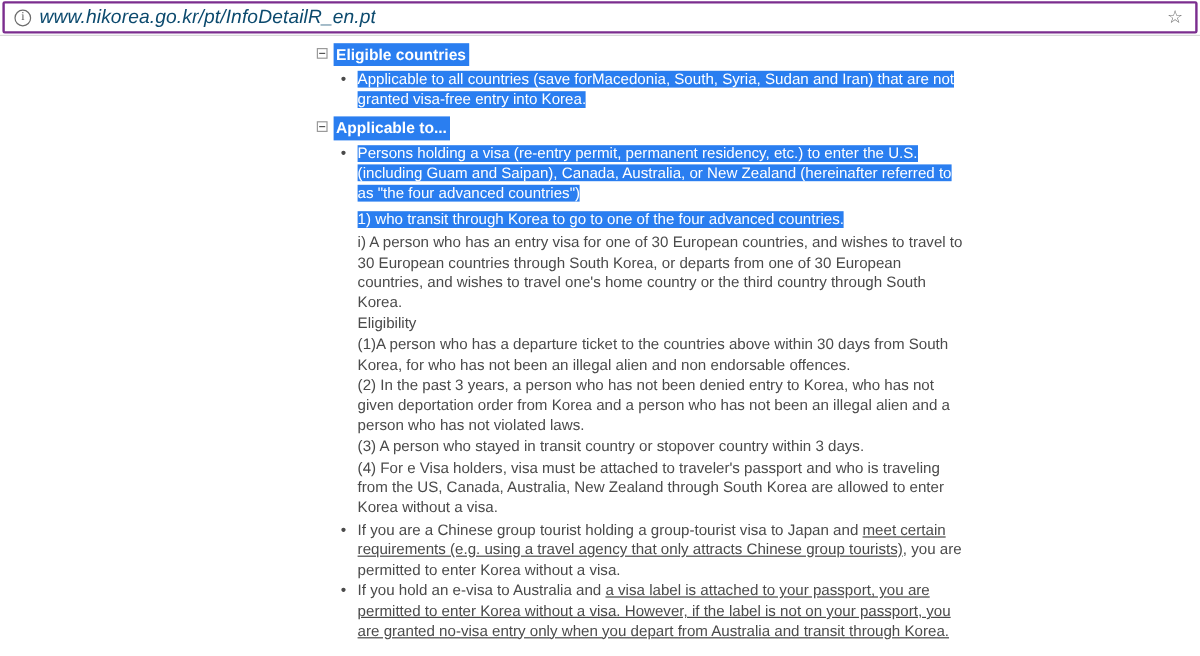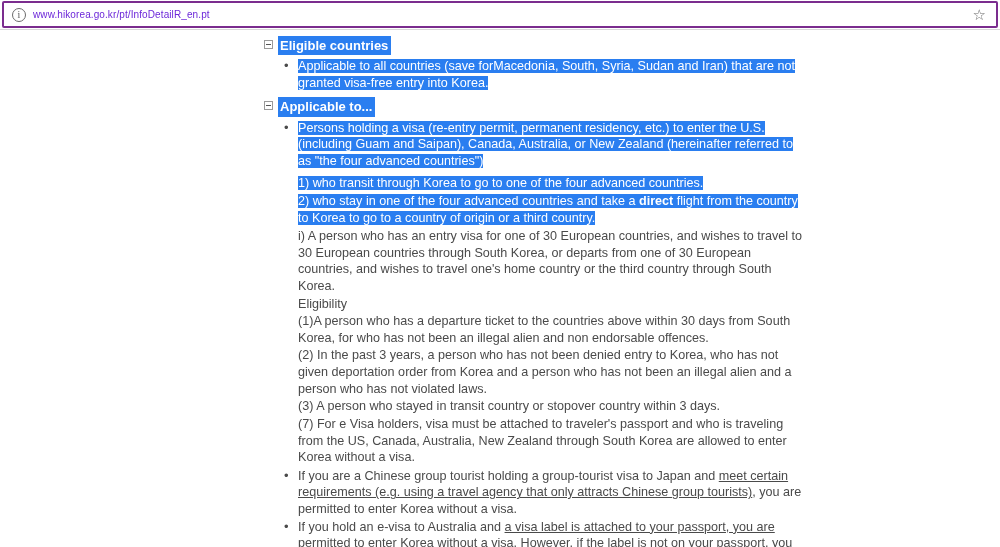--- a/index.html
+++ b/index.html
@@ -39,25 +39,26 @@
     border-radius: 50%;
     color: #5a5a5a;
     font-size: 10px;
     line-height: 12px;
     text-align: center;
     font-family: "Liberation Serif", serif;
     margin-right: 7px;
     flex: 0 0 auto;
   }
   .url-text {
-    font-size: 10px;
-    color: #6d28d9;
+    font-size: 16px;
+    color: #0c4a6e;
     letter-spacing: 0.1px;
     white-space: nowrap;
     overflow: hidden;
+    font-style: italic;
   }
   .star-icon {
     margin-left: auto;
     color: #6d6d6d;
     font-size: 15px;
     line-height: 1;
     padding-right: 2px;
   }
 
   
@@ -177,32 +178,29 @@
 
     <ul class="bullets">
       <li>
         <span class="sel">Persons holding a visa (re-entry permit, permanent residency, etc.) to enter the U.S. (including Guam and Saipan), Canada, Australia, or New Zealand (hereinafter referred to as "the four advanced countries")</span>
       </li>
     </ul>
     <div class="plain-block">
       <p>
         <span class="sel">1) who transit through Korea to go to one of the four advanced countries.</span>
       </p>
-      <p>
-        <span class="sel">2) who stay in one of the four advanced countries and take a </span><span class="sel sel-strong">direct</span><span class="sel"> flight from the country to Korea to go to a country of origin or a third country.</span>
-      </p>
     </div>
 
     <div class="plain-block">
       <p>i) A person who has an entry visa for one of 30 European countries, and wishes to travel to 30 European countries through South Korea, or departs from one of 30 European countries, and wishes to travel one's home country or the third country through South Korea.</p>
       <p>Eligibility</p>
       <p>(1)A person who has a departure ticket to the countries above within 30 days from South Korea, for who has not been an illegal alien and non endorsable offences.</p>
       <p>(2) In the past 3 years, a person who has not been denied entry to Korea, who has not given deportation order from Korea and a person who has not been an illegal alien and a person who has not violated laws.</p>
       <p>(3) A person who stayed in transit country or stopover country within 3 days.</p>
-      <p>(7) For e Visa holders, visa must be attached to traveler's passport and who is traveling from the US, Canada, Australia, New Zealand through South Korea are allowed to enter Korea without a visa.</p>
+      <p>(4) For e Visa holders, visa must be attached to traveler's passport and who is traveling from the US, Canada, Australia, New Zealand through South Korea are allowed to enter Korea without a visa.</p>
     </div>
 
     <ul class="bullets">
       <li>
         <span>If you are a </span><b>Chinese group tourist holding a group-tourist visa to Japan</b><span> and </span><u>meet certain requirements (e.g. using a travel agency that only attracts Chinese group tourists)</u><span>, you are permitted to enter Korea without a visa.</span>
       </li>
       <li>
         <span>If you hold an </span><b>e-visa to Australia</b><span> and </span><u>a visa label is attached to your passport, you are permitted to enter Korea without a visa. However, if the label is not on your passport, you are granted no-visa entry only when you depart from Australia and transit through Korea.</u>
       </li>
     </ul>

